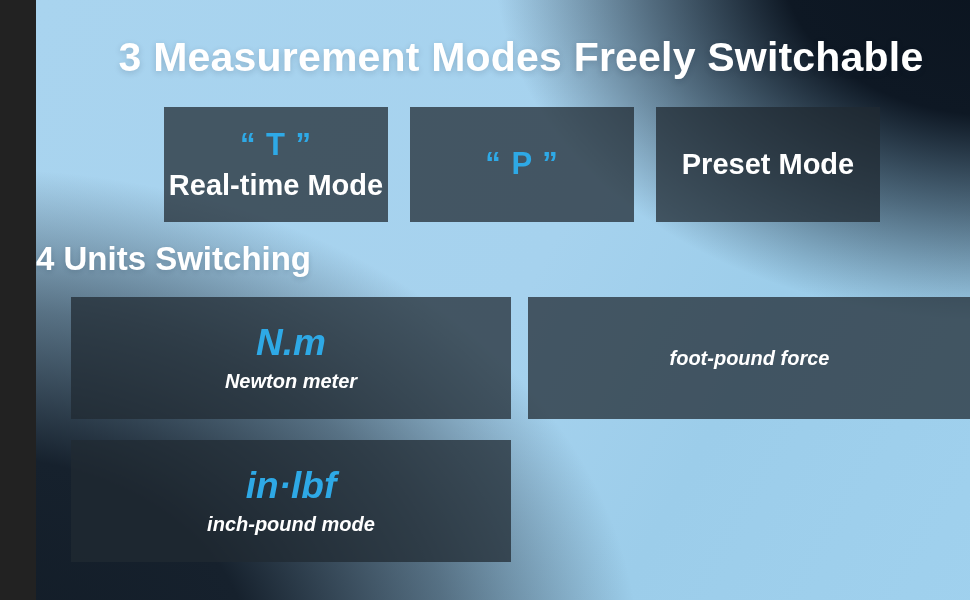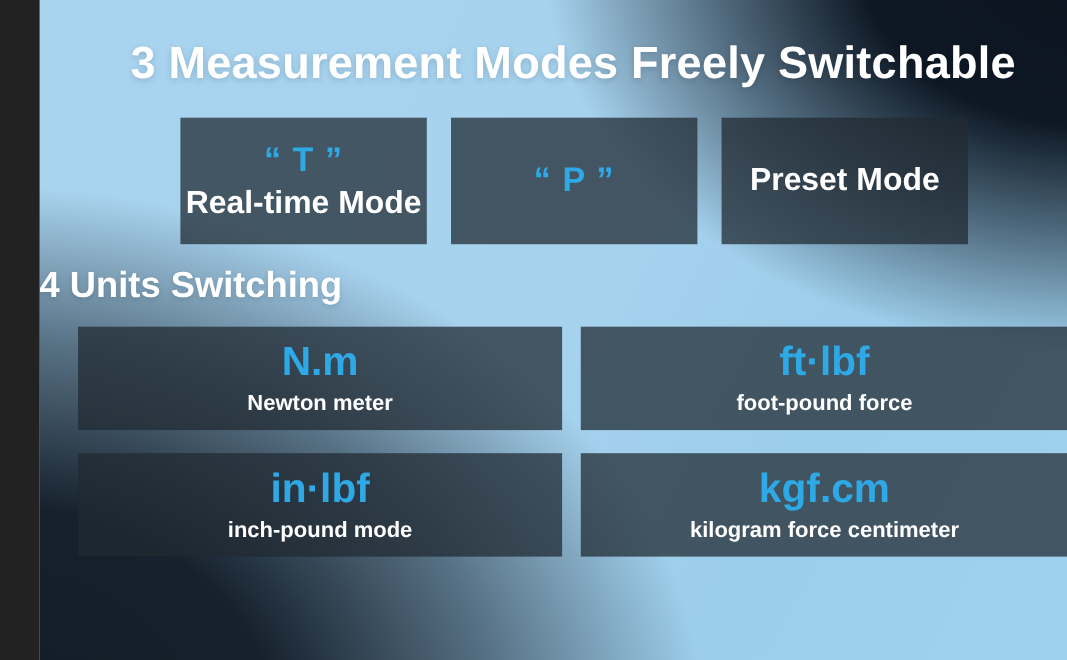--- a/index.html
+++ b/index.html
@@ -59,21 +59,21 @@
     font-size:33px;font-weight:800;
     color:var(--text-white);
     text-shadow:0 2px 5px rgba(15,35,55,0.15);
   }
   .units-grid{
     position:absolute;top:297px;left:35px;
     display:grid;
     grid-template-columns:440px 443px;
     column-gap:17px;row-gap:21px;
   }
-  .unit-card{height:94px;gap:8px;}
+  .unit-card{height:122px;gap:8px;font-style:italic;}
   .unit-value{
     color:var(--accent-blue);
     font-size:37px;font-weight:800;
     line-height:1.05;
   }
   .unit-label{
     color:var(--text-white);
     font-size:20px;font-weight:700;
     line-height:1.05;
   }
@@ -99,26 +99,21 @@
   </div>
 
   <h2 class="units-heading">4 Units Switching</h2>
 
   <div class="units-grid">
     <div class="card unit-card">
       <div class="unit-value">N.m</div>
       <div class="unit-label">Newton meter</div>
     </div>
     <div class="card unit-card">
-      <div class="unit-value">ft·lbf</div>
       <div class="unit-label">foot-pound force</div>
     </div>
     <div class="card unit-card">
       <div class="unit-value">in·lbf</div>
       <div class="unit-label">inch-pound mode</div>
     </div>
-    <div class="card unit-card">
-      <div class="unit-value">kgf.cm</div>
-      <div class="unit-label">kilogram force centimeter</div>
-    </div>
   </div>
 
 </div>
 
 </body></html>

